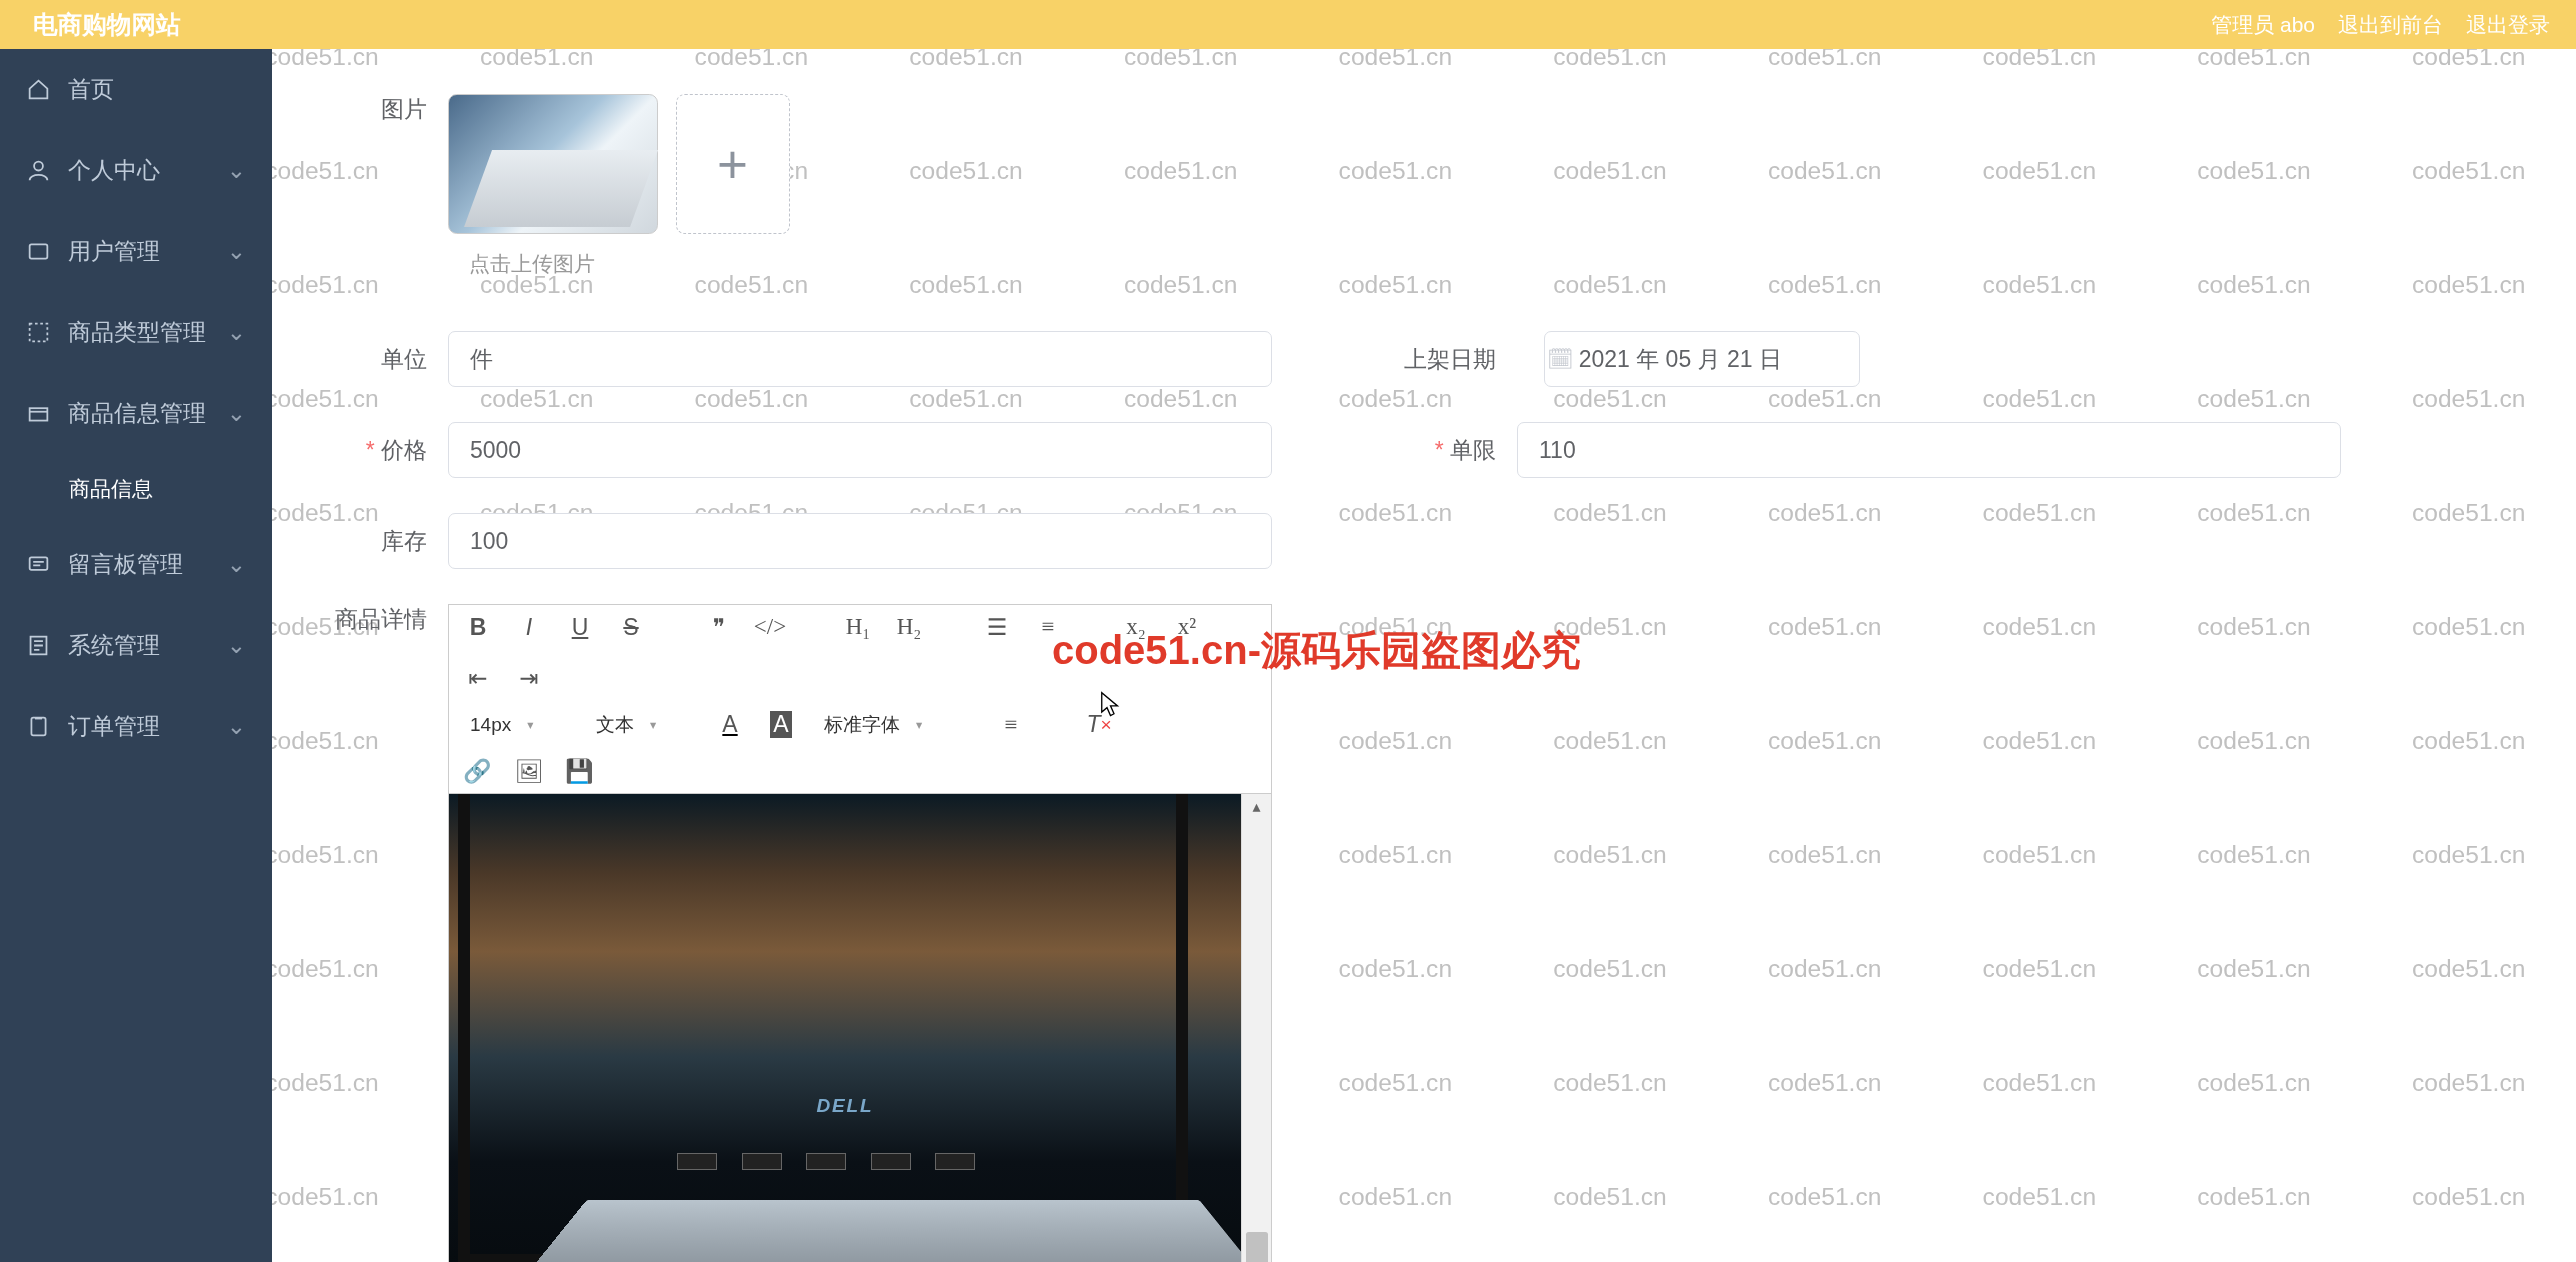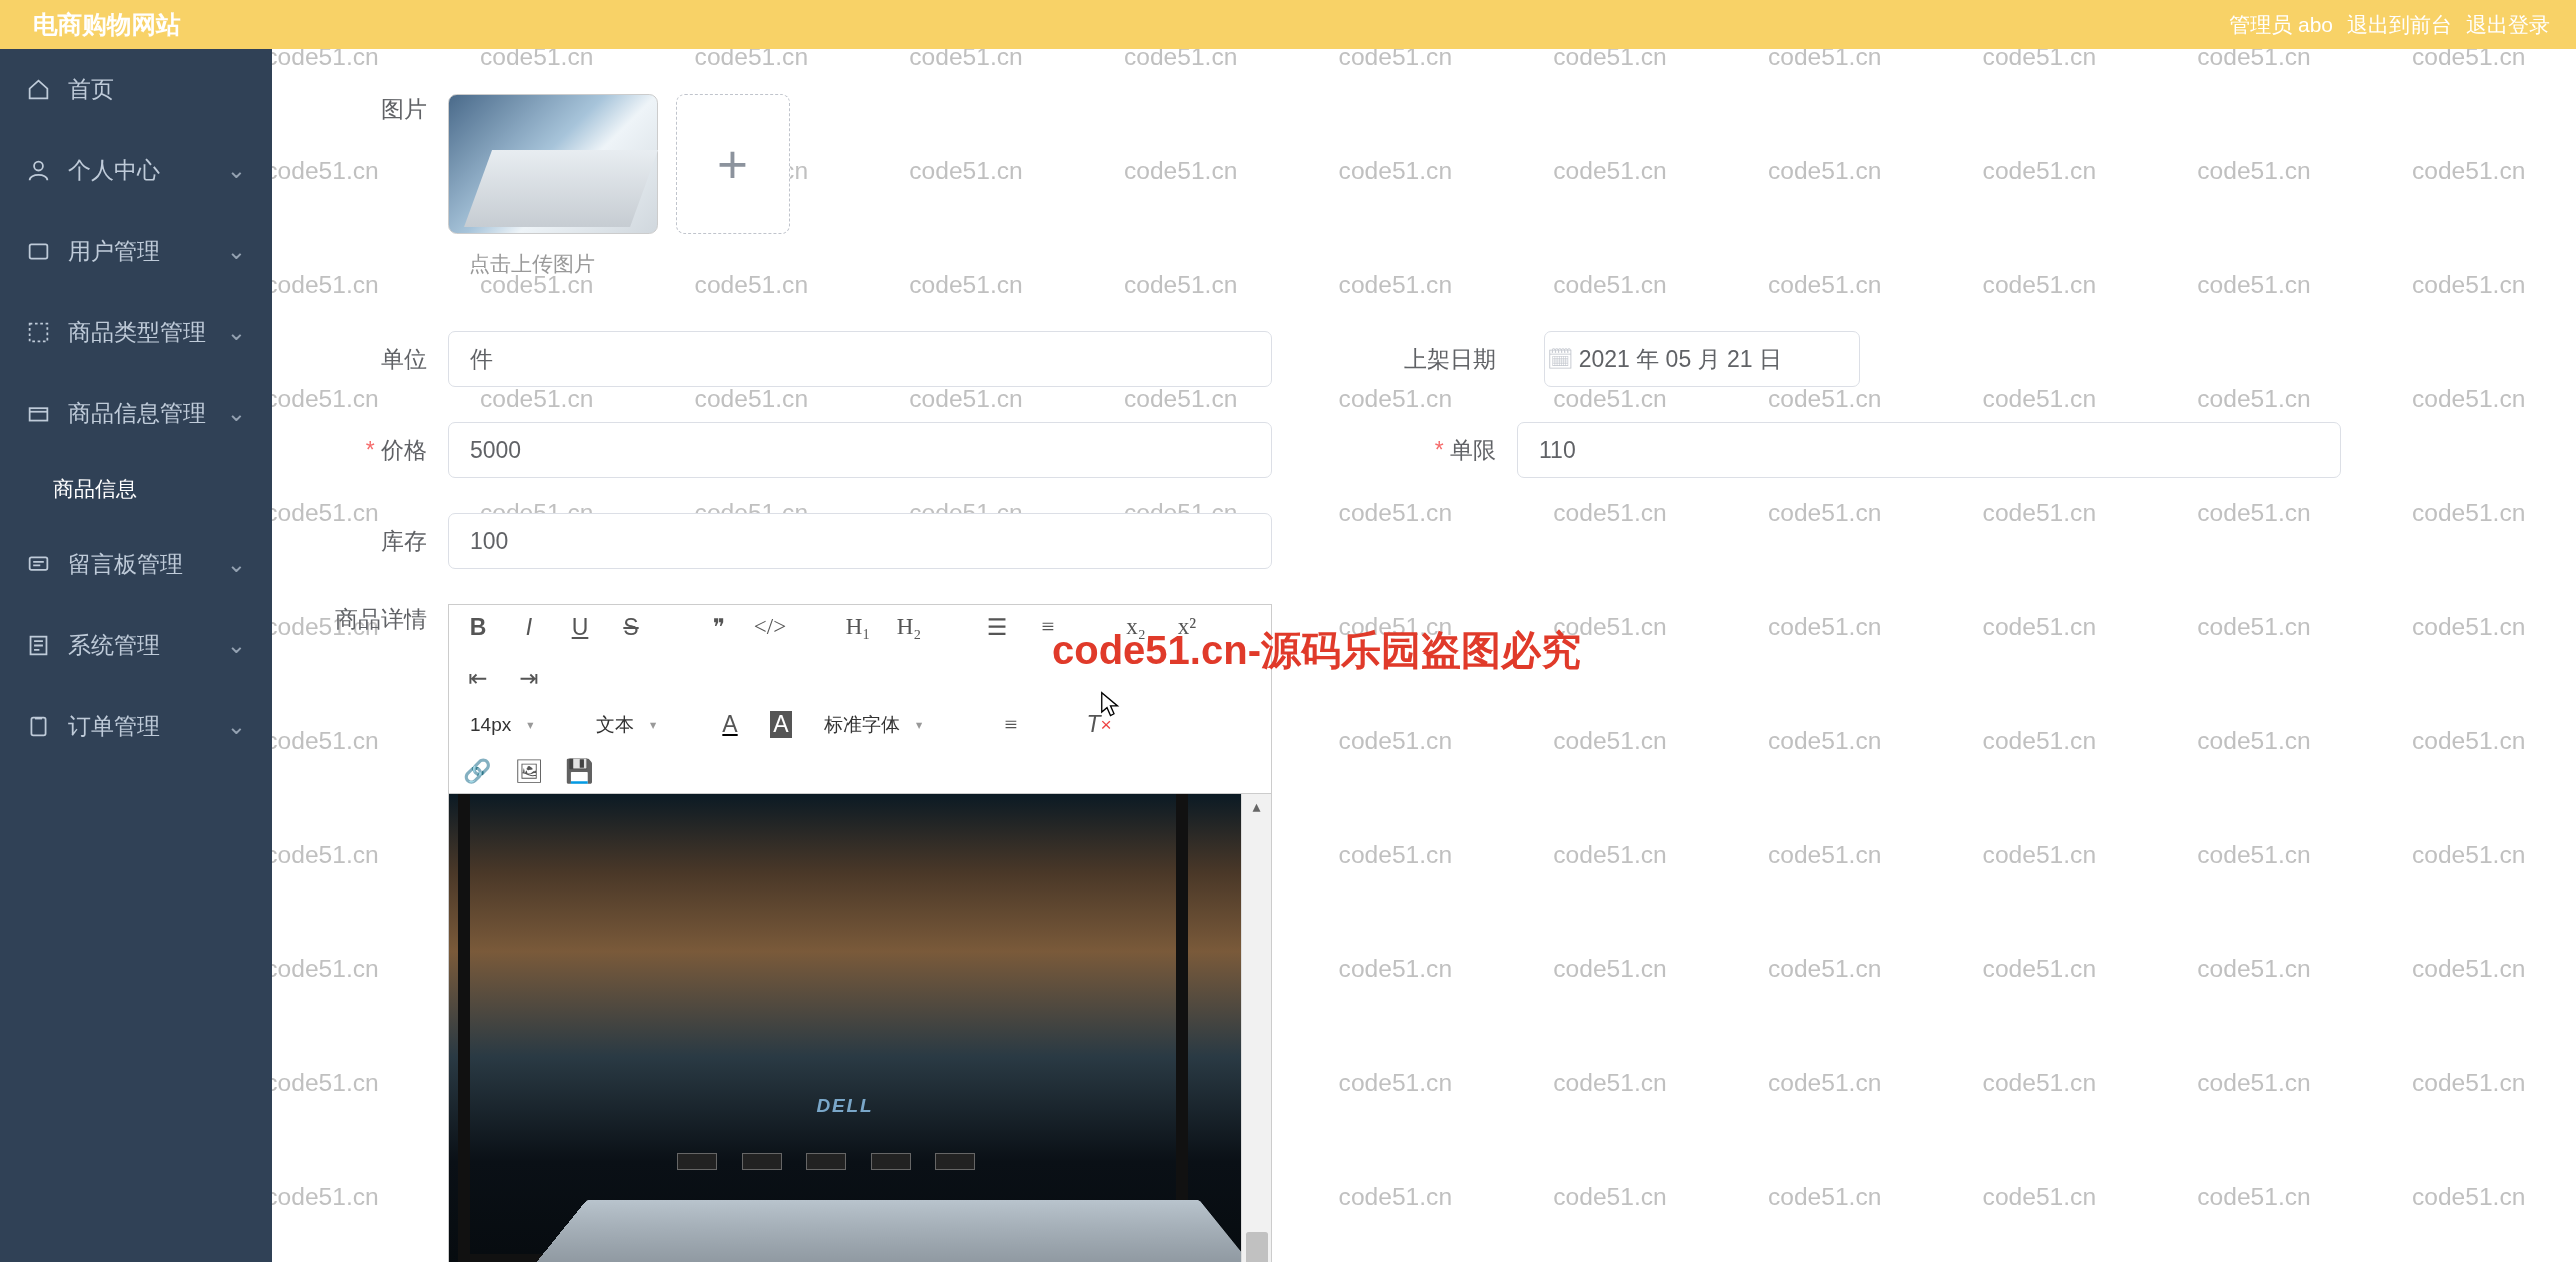--- a/index.html
+++ b/index.html
@@ -13,33 +13,33 @@
 }
 .watermark-bg span { display: flex; align-items: center; justify-content: center; }
 
 
 .header {
   position: relative; z-index: 2;
   height: 49px; background: #f8d267; display: flex; align-items: center;
   justify-content: space-between; padding: 0 26px 0 33px; color: #fff;
 }
 .header .brand { font-size: 24.6px; font-weight: 700; }
-.header .right { display: flex; gap: 14px; font-size: 21px; }
+.header .right { display: flex; gap: 23px; font-size: 21px; }
 .header .right span { cursor: pointer; }
 
 
 .sidebar {
   position: absolute; left: 0; top: 49px; bottom: 0; width: 272px;
   background: #304156; color: #bfcbd9; z-index: 2; overflow-y: auto;
 }
 .nav-item {
   height: 81px; display: flex; align-items: center; padding: 0 26px;
   gap: 17.5px; cursor: pointer; font-size: 23px;
 }
-.nav-item.sub { padding-left: 53px; font-size: 21px; height: 70px; color: #fff; }
+.nav-item.sub { padding-left: 53px; font-size: 21px; height: 70px; color: #fff; margin-left: 16px; }
 .nav-item .ico { width: 24.6px; height: 24.6px; display:flex; align-items:center; justify-content:center; flex:0 0 24.6px; }
 .nav-item .chev { margin-left: auto; opacity: .7; }
 
 
 .svg-ico { stroke: #bfcbd9; fill: none; stroke-width: 2; }
 
 
 .main {
   position: absolute; left: 272px; top: 49px; right: 0; bottom: 0; z-index: 1;
   padding: 0 53px 35px 53px; overflow: hidden;

